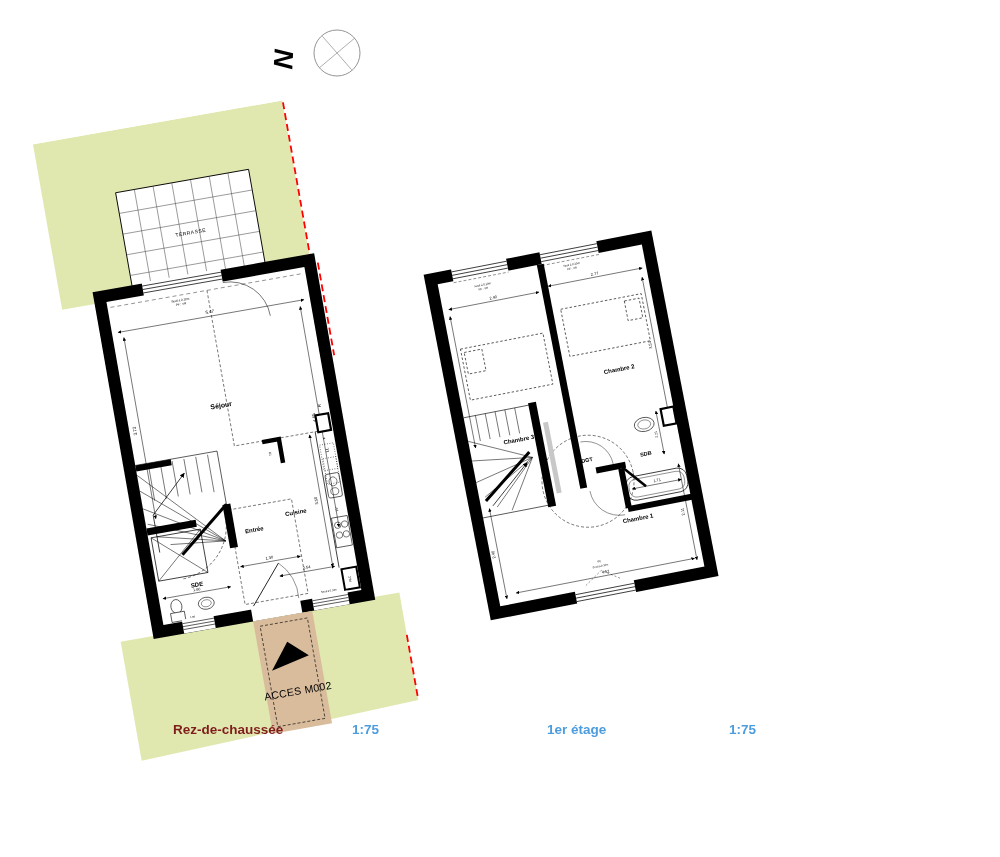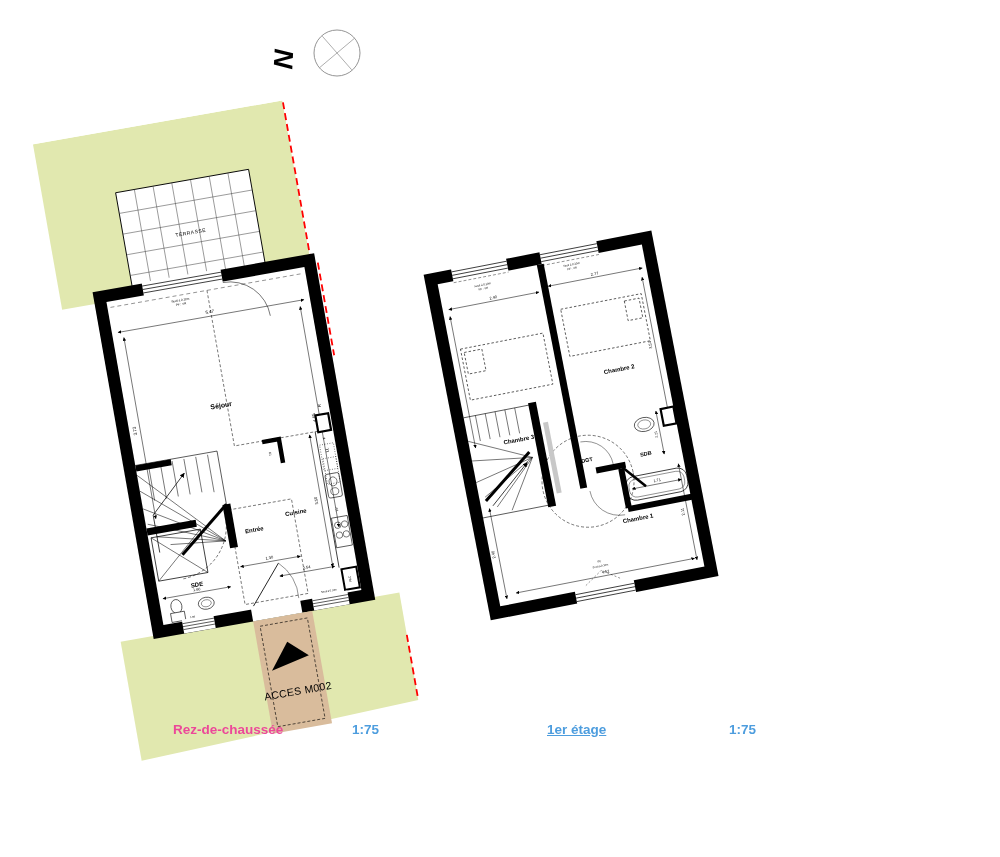--- a/index.html
+++ b/index.html
@@ -295,18 +295,18 @@
     <line x1="100" y1="218" x2="40" y2="232" stroke-width="0.5"></line>
           <line x1="100" y1="218" x2="46" y2="248" stroke-width="0.5"></line>
     <line x1="100" y1="218" x2="56" y2="260" stroke-width="0.5"></line>
           <line x1="100" y1="218" x2="70" y2="266" stroke-width="0.5"></line>
     <line x1="46" y1="252" x2="98" y2="212" stroke-width="3"></line>
     <path d="M52,258 L94,222" stroke-width="0.7" marker-end="url(#arrFF)"></path>
   </g>
 </svg>
 </div>
 
-<div class="caption" style="left: 173px; color: #ec4899;">Rez-de-chaussée</div>
+<div class="caption" style="left: 173px; color: #7f1d1d;">Rez-de-chaussée</div>
 <div class="caption" style="left: 352px; color: rgb(77, 157, 222);">1:75</div>
-<div class="caption" style="left: 547px; color: rgb(77, 157, 222); text-decoration: underline;">1er étage</div>
+<div class="caption" style="left: 547px; color: rgb(77, 157, 222);">1er étage</div>
 <div class="caption" style="left: 729px; color: rgb(77, 157, 222);">1:75</div>
 
 </div>
 
 </body></html>

